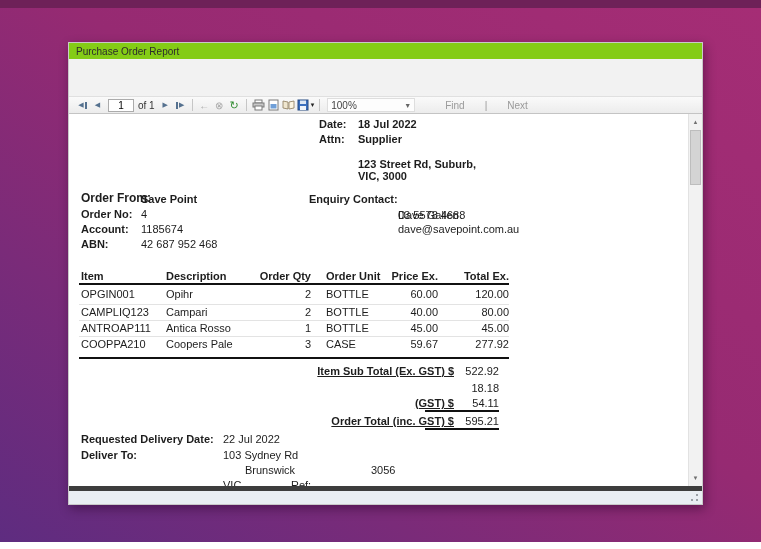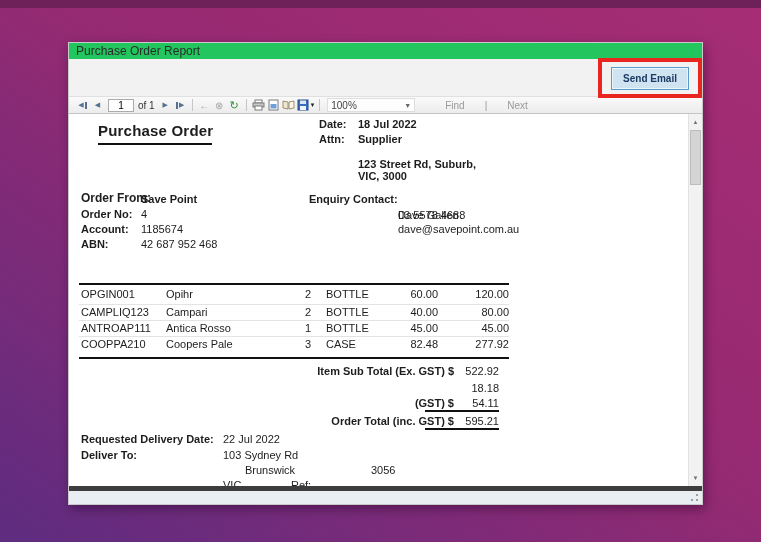--- a/index.html
+++ b/index.html
@@ -9,22 +9,22 @@
   .stage { position:relative; width:761px; height:549px; background:#fff; }
   .bg-field { position:absolute; left:0; top:8px; width:761px; height:534px;
     background:linear-gradient(215deg, #a52d75 0%, #962a72 45%, #5e2c80 100%); }
   .bg-topbar { position:absolute; left:0; top:0; width:761px; height:8px; background:#6e2158; }
   .bg-bottombar { position:absolute; left:0; top:542px; width:761px; height:7px; background:#ffffff; }
 
   
   .win { position:absolute; left:68px; top:42px; width:635px; height:463px;
     background:#f5f5f5; border:1px solid #c9c9c9; box-shadow:2px 4px 10px rgba(40,0,40,.45);
     display:flex; flex-direction:column; }
-  .titlebar { height:16px; background:#22c55e; display:flex; align-items:center;
-    padding-left:7px; font-size:12px; color:#2b2b2b; flex:0 0 auto;text-align:right; }
+  .titlebar { height:16px; background:#84cc16; display:flex; align-items:center;
+    padding-left:7px; font-size:10px; color:#2b2b2b; flex:0 0 auto;text-align:right; }
   .formstrip { height:37px; background:#f2f2f2; position:relative; flex:0 0 auto; }
 
   .highlight-box { position:absolute; left:529px; top:15px; width:104px; height:40px;
     border:4px solid #e8251f; z-index:30; display:flex; align-items:center; justify-content:center;
     background:transparent; }
   .btn-sendemail { width:78px; height:23px; background:#cfe3f1; border:1px solid #5a9bc9;
     box-shadow:inset 0 0 0 1px #eaf4fb; font-size:10px; font-weight:bold; color:#1b3a63;
     display:flex; align-items:center; justify-content:center; cursor:default;
     font-family:"Liberation Sans", sans-serif; }
 
@@ -80,42 +80,39 @@
 
   .trow { position:absolute; left:0; width:440px; height:16px; line-height:16px; }
   .cell { position:absolute; top:0; }
   .c-item  { left:12px;  width:80px; }
   .c-desc  { left:97px;  width:85px; }
   .c-qty   { left:175px; width:67px; text-align:right; }
   .c-unit  { left:257px; width:62px; }
   .c-price { left:295px; width:74px; text-align:right; }
   .c-total { left:366px; width:74px; text-align:right; }
 
-  .tot-label { position:absolute; left:185px; width:200px; text-align:right; font-weight:bold; }
+  .tot-label { position:absolute; left:185px; width:200px; text-align:right; font-weight:bold;text-decoration:underline; }
   .tot-value { position:absolute; left:356px; width:74px; text-align:right; }
 </style>
 </head>
 <body>
 
 <div class="stage">
   <div class="bg-topbar"></div>
   <div class="bg-field"></div>
   <div class="bg-bottombar"></div>
 
   <div class="win">
 
     <div class="titlebar">
       <span>Purchase Order Report</span>
     </div>
 
     <div class="formstrip"></div>
 
-    <div class="highlight-box">
-      <button class="btn-sendemail">Send Email</button>
-    </div>
 
     <div class="toolbar">
       <span class="tb-btn nav-first">◀</span>
       <span class="tb-btn">◀</span>
       <input class="page-input" value="1" style="">
       <span class="of-label">of 1</span>
       <span class="tb-btn">▶</span>
       <span class="tb-btn nav-last">▶</span>
 
       <span class="tb-sep"></span>
@@ -164,21 +161,20 @@
       <span class="find-area">
         <span>Find</span>
         <span>|</span>
         <span>Next</span>
       </span>
     </div>
 
     <div class="viewport">
       <div class="doc">
 
-        <div class="abs report-title">Purchase Order</div>
 
         <span class="abs b" style="left:250px; top:4px;">Date:</span>
         <span class="abs b" style="left:289px; top:4px;">18 Jul 2022</span>
         <span class="abs b" style="left:250px; top:19px;">Attn:</span>
         <span class="abs b" style="left:289px; top:19px;">Supplier</span>
         <span class="abs b" style="left:289px; top:44px;">123 Street Rd, Suburb,</span>
         <span class="abs b" style="left:289px; top:56px;">VIC, 3000</span>
 
         <span class="abs b" style="left:12px; top:77px; font-size:12px;">Order From:</span>
         <span class="abs b" style="left:72px; top:79px;">Save Point</span>
@@ -187,20 +183,28 @@
         <span class="abs b" style="left:12px; top:109px;">Account:</span>
         <span class="abs" style="left:72px; top:109px;">1185674</span>
         <span class="abs b" style="left:12px; top:124px;">ABN:</span>
         <span class="abs" style="left:72px; top:124px;">42 687 952 468</span>
 
         <span class="abs b" style="left:240px; top:79px;">Enquiry Contact:</span>
         <span class="abs" style="left:329px; top:95px;">Dave Gallen</span>
         <span class="abs" style="left:329px; top:95px;">03 5578 4688</span>
         <span class="abs" style="left:329px; top:109px;">dave@savepoint.com.au</span>
 
+        <div class="trow b" style="top:154px;">
+          <span class="cell c-item">Item</span>
+          <span class="cell c-desc">Description</span>
+          <span class="cell c-qty">Order Qty</span>
+          <span class="cell c-unit">Order Unit</span>
+          <span class="cell c-price">Price Ex.</span>
+          <span class="cell c-total">Total Ex.</span>
+        </div>
         <div class="hline" style="left:10px; top:169px; width:430px; height:2px;"></div>
 
         <div class="trow" style="top:172px;">
           <span class="cell c-item">OPGIN001</span>
           <span class="cell c-desc">Opihr</span>
           <span class="cell c-qty">2</span>
           <span class="cell c-unit">BOTTLE</span>
           <span class="cell c-price">60.00</span>
           <span class="cell c-total">120.00</span>
         </div>
@@ -221,21 +225,21 @@
           <span class="cell c-unit">BOTTLE</span>
           <span class="cell c-price">45.00</span>
           <span class="cell c-total">45.00</span>
         </div>
         <div class="hairline" style="left:10px; top:222px; width:430px;"></div>
         <div class="trow" style="top:222px;">
           <span class="cell c-item">COOPPA210</span>
           <span class="cell c-desc">Coopers Pale</span>
           <span class="cell c-qty">3</span>
           <span class="cell c-unit">CASE</span>
-          <span class="cell c-price">82.48</span>
+          <span class="cell c-price">59.67</span>
           <span class="cell c-total">277.92</span>
         </div>
 
         <div class="hline" style="left:10px; top:243px; width:430px; height:2px;"></div>
         <span class="tot-label" style="top:251px;">Item Sub Total (Ex. GST) $</span>
         <span class="tot-value" style="top:251px;">522.92</span>
         <span class="tot-value" style="top:268px;">18.18</span>
         <span class="tot-label" style="top:283px;">(GST) $</span>
         <span class="tot-value" style="top:283px;">54.11</span>
         <div class="hline" style="left:356px; top:296px; width:74px; height:2px;"></div>

